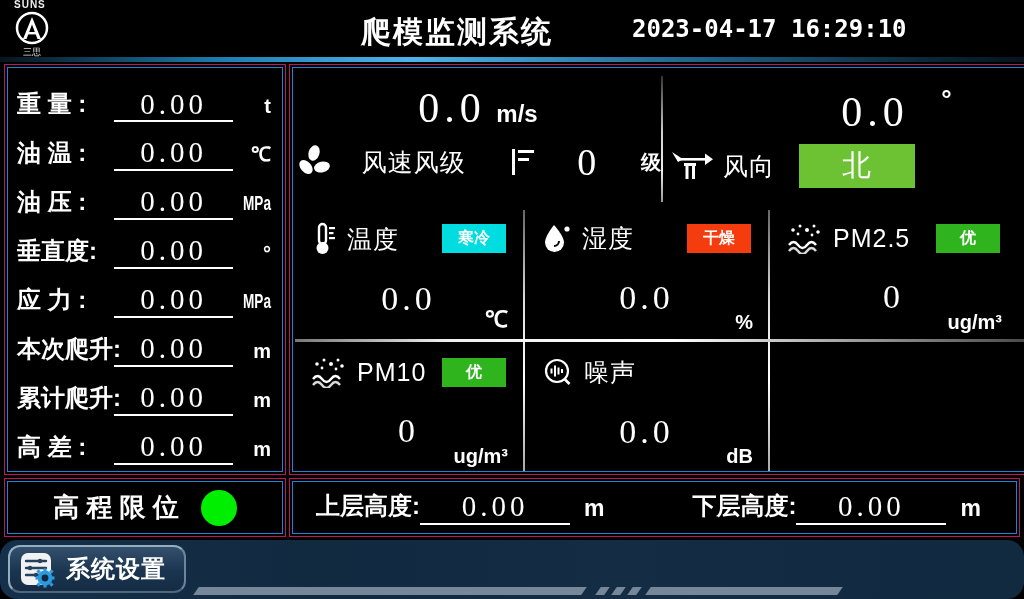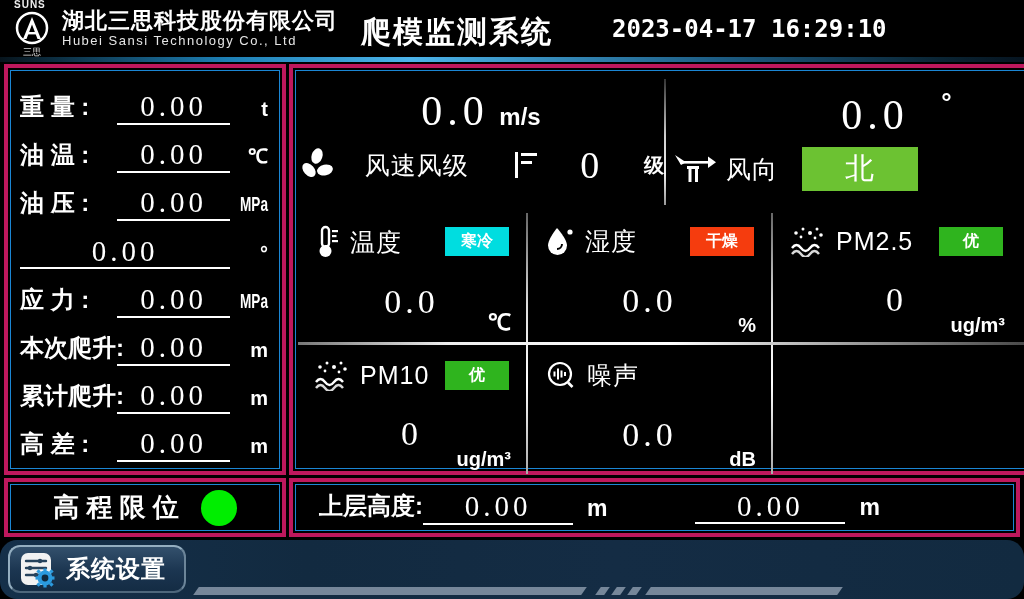--- a/index.html
+++ b/index.html
@@ -11,27 +11,27 @@
   #header { position:absolute; left:0; top:0; width:1024px; height:57px; display:flex; align-items:center; }
   .logo-block { display:flex; align-items:center; margin-left:6px; }
   .logo-col { width:52px; display:flex; flex-direction:column; align-items:center; }
   .logo-top { font-size:10px; font-weight:bold; letter-spacing:1px; color:#eee; align-self:flex-start; margin-left:8px;}
   .logo-bottom { font-size:9px; color:#ddd; }
   .company { margin-left:4px; line-height:1.05; }
   .company-cn { font-size:22px; font-weight:bold; letter-spacing:1px; }
   .company-en { font-size:13px; color:#e6e6e6; letter-spacing:1.5px; margin-top:2px; }
   .app-title { position:absolute; left:352px; top:12px; width:210px; text-align:center;
     font-size:30px; font-weight:bold; letter-spacing:2px; }
-  .datetime { position:absolute; left:612px; top:15px; font-family:"DejaVu Sans Mono", monospace;
+  .datetime { position:absolute; left:632px; top:15px; font-family:"DejaVu Sans Mono", monospace;
     font-size:24px; font-weight:bold; letter-spacing:0px; }
   #header-line { position:absolute; left:0; top:57px; width:1024px; height:5px;
     background:linear-gradient(90deg,#07141c 0%,#1d7fb4 22%,#4cb4ea 40%,#1d5d84 70%,#0a2433 92%,#061420 100%); }
 
   
-  .panel { position:absolute; background:#000; border:4px solid #be185d;
+  .panel { position:absolute; background:#000; border:1px solid #be185d;
     box-shadow: inset 0 0 0 2px #000, inset 0 0 0 3px #1b86d4; }
 
   
   #sidebar { left:4px; top:64px; width:282px; height:411px; padding:10px 14px 8px 12px;
     display:flex; flex-direction:column; justify-content:space-around; }
   .srow { display:flex; align-items:flex-end; height:46px; }
   .slabel { width:97px; font-size:24px; font-weight:bold; white-space:pre; letter-spacing:0px; padding-bottom:2px; }
   .sval { flex:1; border-bottom:2px solid #fff; text-align:center;
     font-family:"Liberation Serif", serif; font-size:29px; letter-spacing:4px; line-height:1.1; }
   .sunit { width:38px; text-align:right; font-size:20px; font-weight:bold; padding-bottom:4px; white-space:nowrap; }
@@ -111,24 +111,20 @@
         <div class="logo-top">SUNS</div>
         <span>
           <svg width="40" height="36" viewBox="0 0 40 36">
             <circle cx="20" cy="18" r="15" fill="none" stroke="#fff" stroke-width="2.5"></circle>
             <path d="M20 7 L29 29 L25.5 29 L20 14.5 L14.5 29 L11 29 Z" fill="#fff"></path>
             <rect x="15" y="22" width="10" height="2.4" fill="#fff"></rect>
           </svg>
         </span>
         <div class="logo-bottom">三思</div>
       </div>
-      <div class="company">
-        <div class="company-cn">湖北三思科技股份有限公司</div>
-        <div class="company-en">Hubei Sansi Technology Co., Ltd</div>
-      </div>
     </div>
     <div class="app-title">爬模监测系统</div>
     <div class="datetime">2023-04-17 16:29:10</div>
   </div>
   <div id="header-line"></div>
 
   <div id="sidebar" class="panel">
     <div class="srow">
       <span class="slabel">重 量 :</span>
       <span class="sval">0.00</span>
@@ -138,20 +134,21 @@
       <span class="slabel">油 温 :</span>
       <span class="sval">0.00</span>
       <span class="sunit">℃</span>
     </div>
     <div class="srow">
       <span class="slabel">油 压 :</span>
       <span class="sval">0.00</span>
       <span class="sunit narrow">MPa</span>
     </div>
     <div class="srow">
+      <span class="slabel">垂直度:</span>
       <span class="sval">0.00</span>
       <span class="sunit">°</span>
     </div>
     <div class="srow">
       <span class="slabel">应 力 :</span>
       <span class="sval">0.00</span>
       <span class="sunit narrow">MPa</span>
     </div>
     <div class="srow">
       <span class="slabel">本次爬升:</span>
@@ -344,20 +341,21 @@
     <span class="limit-dot" style="background: rgb(0, 238, 0);"></span>
   </div>
 
   <div id="height-panel" class="panel">
     <div class="hgroup">
       <span class="hlabel">上层高度:</span>
       <span class="hval">0.00</span>
       <span class="hunit">m</span>
     </div>
     <div class="hgroup">
+      <span class="hlabel">下层高度:</span>
       <span class="hval">0.00</span>
       <span class="hunit">m</span>
     </div>
   </div>
 
   <div id="taskbar">
     <div class="settings-btn">
       <span>
         <svg width="38" height="38" viewBox="0 0 38 38">
           <rect x="3" y="3" width="30" height="32" rx="7" fill="#f2f2f2"></rect>

